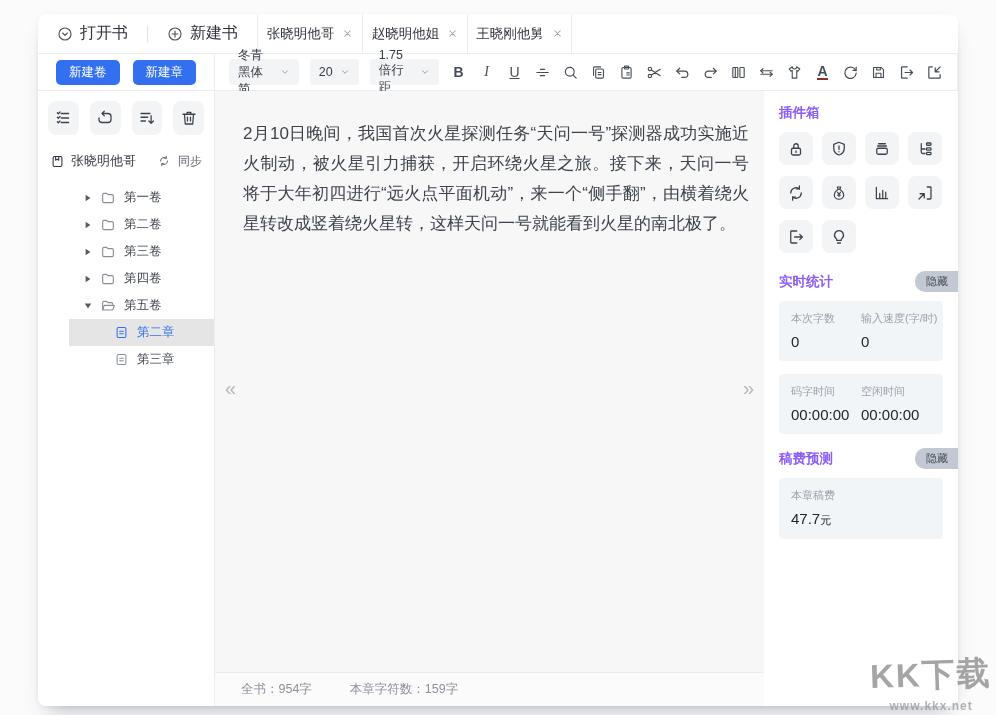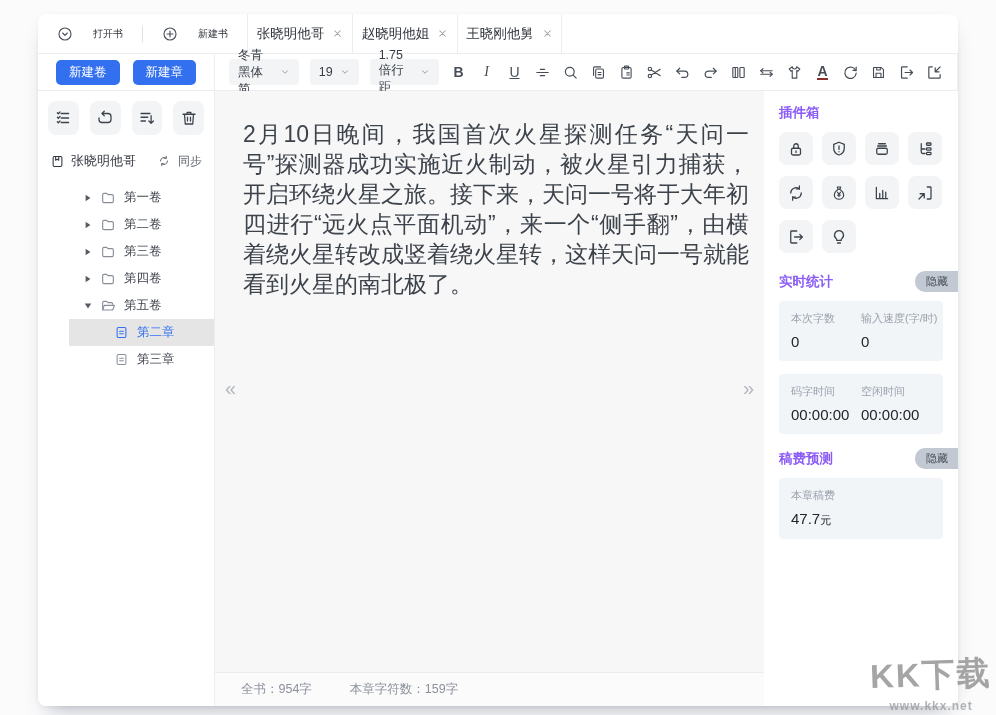--- a/index.html
+++ b/index.html
@@ -13,21 +13,21 @@
 
   .window {
     position:absolute; left:38px; top:14px; width:920px; height:692px;
     background:#fff; border-radius:8px;
     box-shadow:0 1px 4px rgba(0,0,0,.05), 0 12px 20px -10px rgba(35,45,70,.35);
     display:flex; flex-direction:column; overflow:hidden;
   }
 
   
   .titlebar { height:40px; flex:0 0 40px; display:flex; align-items:stretch; border-bottom:1px solid #ebedef; }
-  .menu-btn { display:flex; align-items:center; gap:20px; padding:0 19px; font-size:10px; color:#2e333b; cursor:pointer; }
+  .menu-btn { display:flex; align-items:center; gap:7px; padding:0 19px; font-size:16px; color:#2e333b; cursor:pointer; }
   .menu-btn svg { color:#4b515b; }
   .vdiv { width:1px; height:16px; background:#dfe2e6; align-self:center; }
   .tabs { display:flex; align-items:stretch; }
   .tab { width:105px; display:flex; align-items:center; justify-content:center; gap:8px;
          border-left:1px solid #ebedef; font-size:13.5px; color:#2e333b; cursor:pointer; }
   .tab:last-child { border-right:1px solid #ebedef; }
   .tab .close { color:#9aa0a9; }
 
   
   .toolbar { height:37px; flex:0 0 37px; display:flex; align-items:stretch; border-bottom:1px solid #ebedef; }
@@ -62,21 +62,21 @@
   .trow .caret { width:8px; flex:0 0 8px; color:#565c64; }
   .trow .ficon { color:#878e99; }
   .trow.chap { padding-left:45px; }
   .trow.chap .ficon { color:#8a919c; }
   .trow.selected { background:#e5e5e5; color:#3370f0; }
   .trow.selected .ficon { color:#3370f0; }
 
   
   .editor { flex:1; display:flex; flex-direction:column; background:#f7f7f8; position:relative; min-width:0; }
   .editor-main { flex:1; position:relative; padding:28px 28px 0 28px; }
-  .content { font-size:23px; line-height:30px; color:#3d434b; width:506px; text-align:justify; }
+  .content { font-size:17px; line-height:30px; color:#3d434b; width:506px; text-align:justify; }
   .pagenav { position:absolute; top:50%; margin-top:-4px; font-size:20px; color:#b3b7bd; cursor:pointer;
              line-height:1; user-select:none; }
   .pagenav.prev { left:10px; } .pagenav.next { right:10px; }
   .editor-status { height:34px; flex:0 0 34px; background:#fbfbfc; border-top:1px solid #ececee;
                    display:flex; align-items:center; gap:38px; padding:0 26px; font-size:12.5px; color:#8b909a; }
 
   
   .rightpanel { width:194px; flex:0 0 194px; background:#fff; display:flex; flex-direction:column; }
   .rp-content { flex:1; padding:13px 15px 0 15px; overflow:hidden; }
   .rp-title { font-size:13.5px; font-weight:bold; color:#8b5cf6; margin-bottom:10px; }
@@ -165,21 +165,21 @@
     <div class="toolbar-mid">
       <div class="select">
         <span>冬青黑体简</span>
         <span class="chev">
             <svg width="10" height="10" viewBox="0 0 24 24" fill="none" stroke="currentColor" stroke-width="2.4" stroke-linecap="round" stroke-linejoin="round">
               <path d="M6 9l6 6 6-6"></path>
             </svg>
           </span>
       </div>
       <div class="select">
-        <span>19</span>
+        <span>20</span>
         <span class="chev">
             <svg width="10" height="10" viewBox="0 0 24 24" fill="none" stroke="currentColor" stroke-width="2.4" stroke-linecap="round" stroke-linejoin="round">
               <path d="M6 9l6 6 6-6"></path>
             </svg>
           </span>
       </div>
       <div class="select">
         <span>1.75倍行距</span>
         <span class="chev">
             <svg width="10" height="10" viewBox="0 0 24 24" fill="none" stroke="currentColor" stroke-width="2.4" stroke-linecap="round" stroke-linejoin="round">

